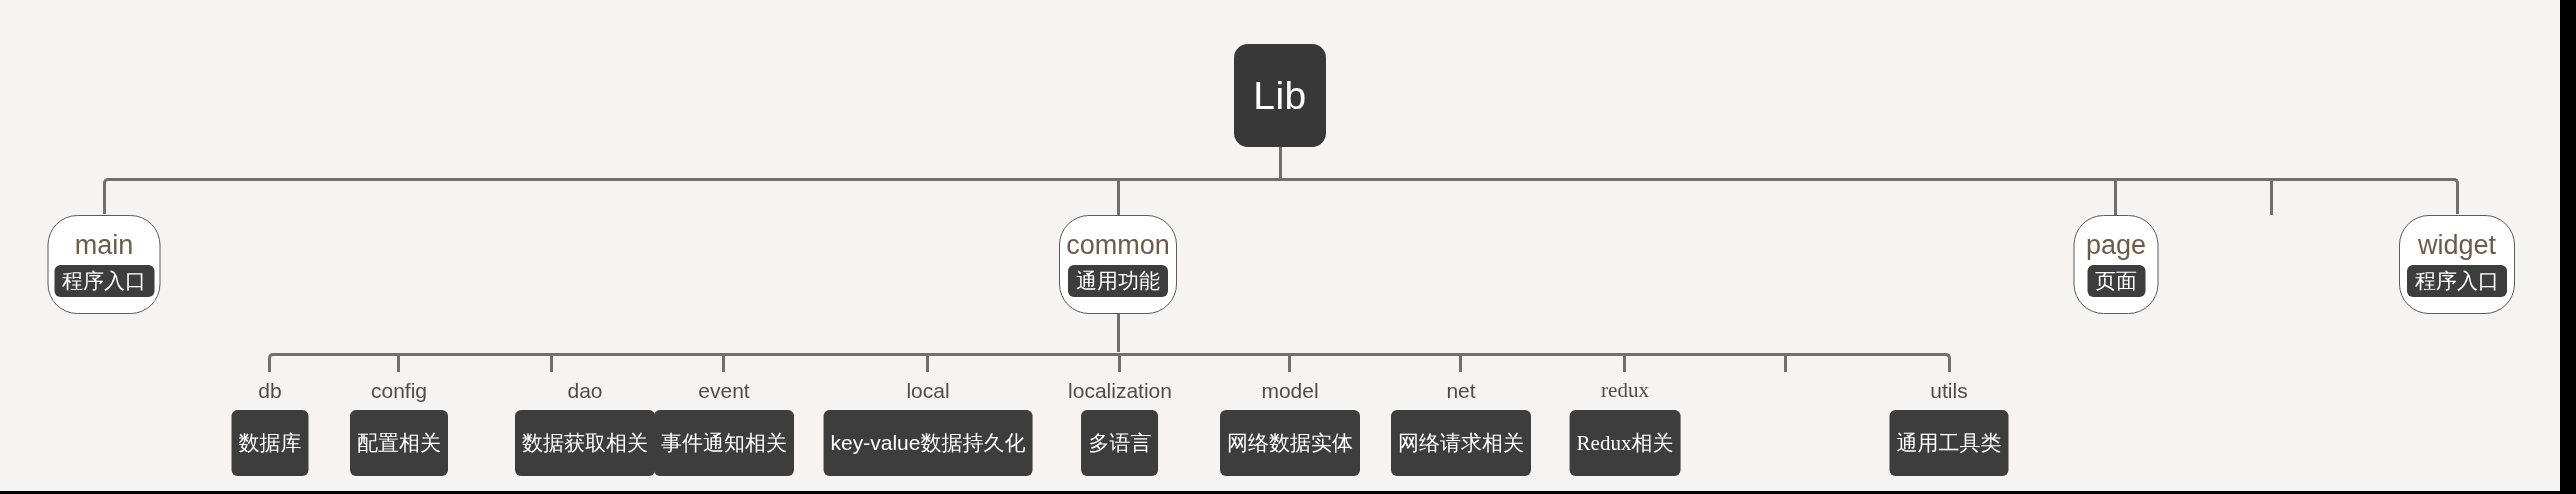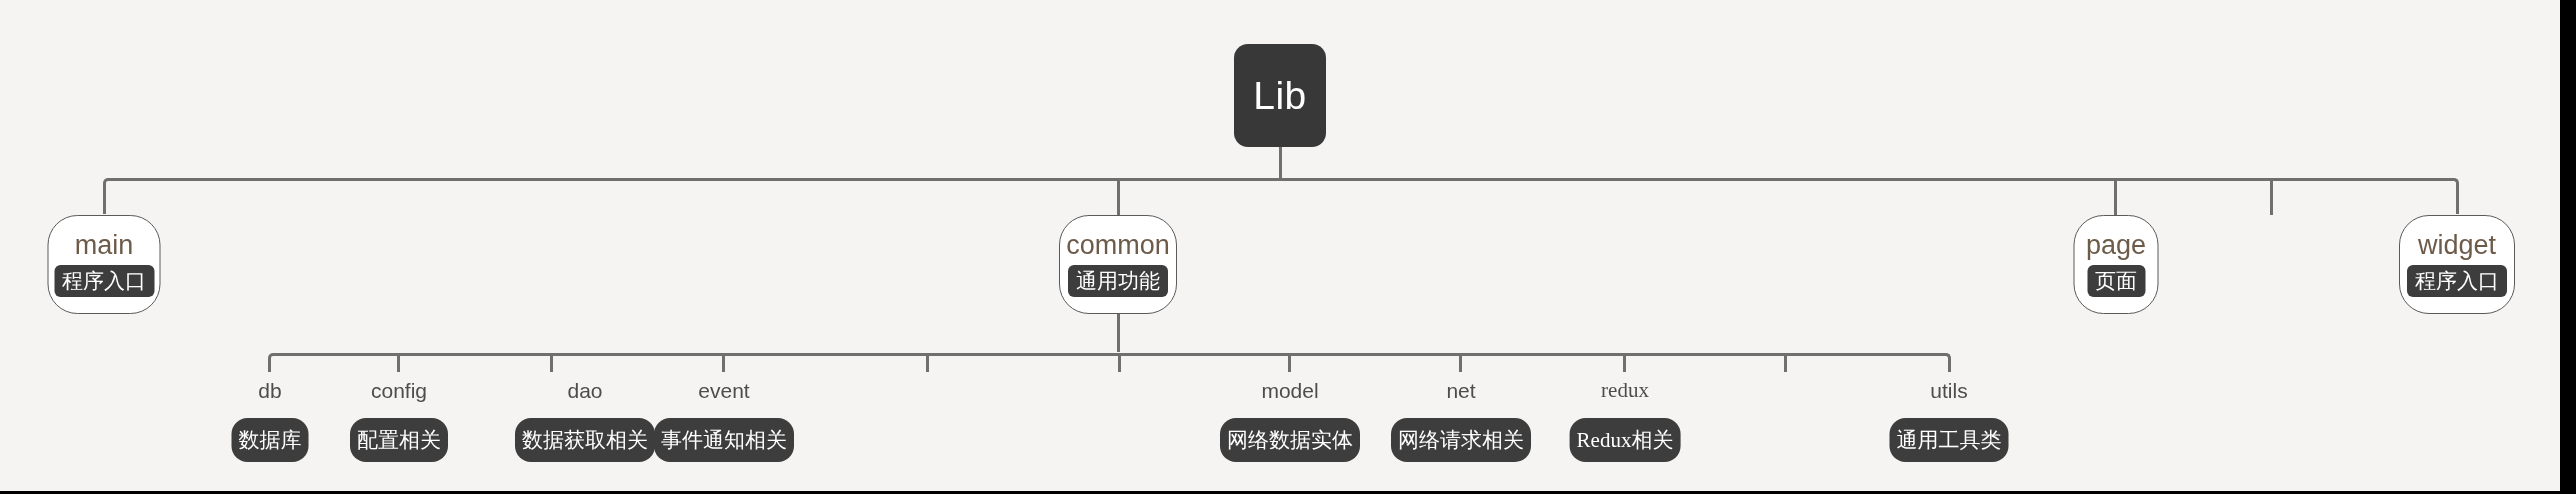--- a/index.html
+++ b/index.html
@@ -20,25 +20,25 @@
 
   
   .l1-node{position:absolute;top:215px;height:99px;transform:translateX(-50%);
            box-sizing:border-box;background:#fff;border:1.5px solid #5a5a5a;border-radius:30px;
            display:flex;flex-direction:column;align-items:center;justify-content:center;gap:6px;}
   .l1-label{color:#6d5b49;font-size:27px;line-height:1;white-space:nowrap;}
 
   
   .badge{background:#3d3d3d;color:#fff;border-radius:6px;white-space:nowrap;line-height:1.25;}
   .l1-badge{font-size:21px;padding:3px 8px;}
-  .l2-badge{font-size:21px;padding:9px 7px;border-radius:16px;}
+  .l2-badge{font-size:21px;padding:20px 7px;}
 
   
   .l2-node{position:absolute;top:379px;transform:translateX(-50%);
-           display:flex;flex-direction:column;align-items:center;gap:16px;}
+           display:flex;flex-direction:column;align-items:center;gap:8px;}
   .l2-label{color:#4d4d4d;font-size:21px;line-height:1.1;white-space:nowrap;}
 </style>
 </head>
 <body>
 
 <div class="stage">
   <div class="canvas">
 
     <div class="vline" style="left:1279px;top:131px;height:47px;"></div>
     <div class="bracket" style="left:103px;top:178px;width:2356px;height:36px;"></div>
@@ -87,20 +87,28 @@
       <span class="badge l2-badge">配置相关</span>
     </div>
     <div class="l2-node" style="left:585px;">
       <span class="l2-label">dao</span>
       <span class="badge l2-badge">数据获取相关</span>
     </div>
     <div class="l2-node" style="left:724px;">
       <span class="l2-label">event</span>
       <span class="badge l2-badge">事件通知相关</span>
     </div>
+    <div class="l2-node" style="left:928px;">
+      <span class="l2-label">local</span>
+      <span class="badge l2-badge">key-value数据持久化</span>
+    </div>
+    <div class="l2-node" style="left:1120px;">
+      <span class="l2-label">localization</span>
+      <span class="badge l2-badge">多语言</span>
+    </div>
     <div class="l2-node" style="left:1290px;align-items:center;">
       <span class="l2-label">model</span>
       <span class="badge l2-badge">网络数据实体</span>
     </div>
     <div class="l2-node" style="left:1461px;">
       <span class="l2-label">net</span>
       <span class="badge l2-badge">网络请求相关</span>
     </div>
     <div class="l2-node" style="left:1625px;font-family:Liberation Serif, serif;">
       <span class="l2-label">redux</span>

